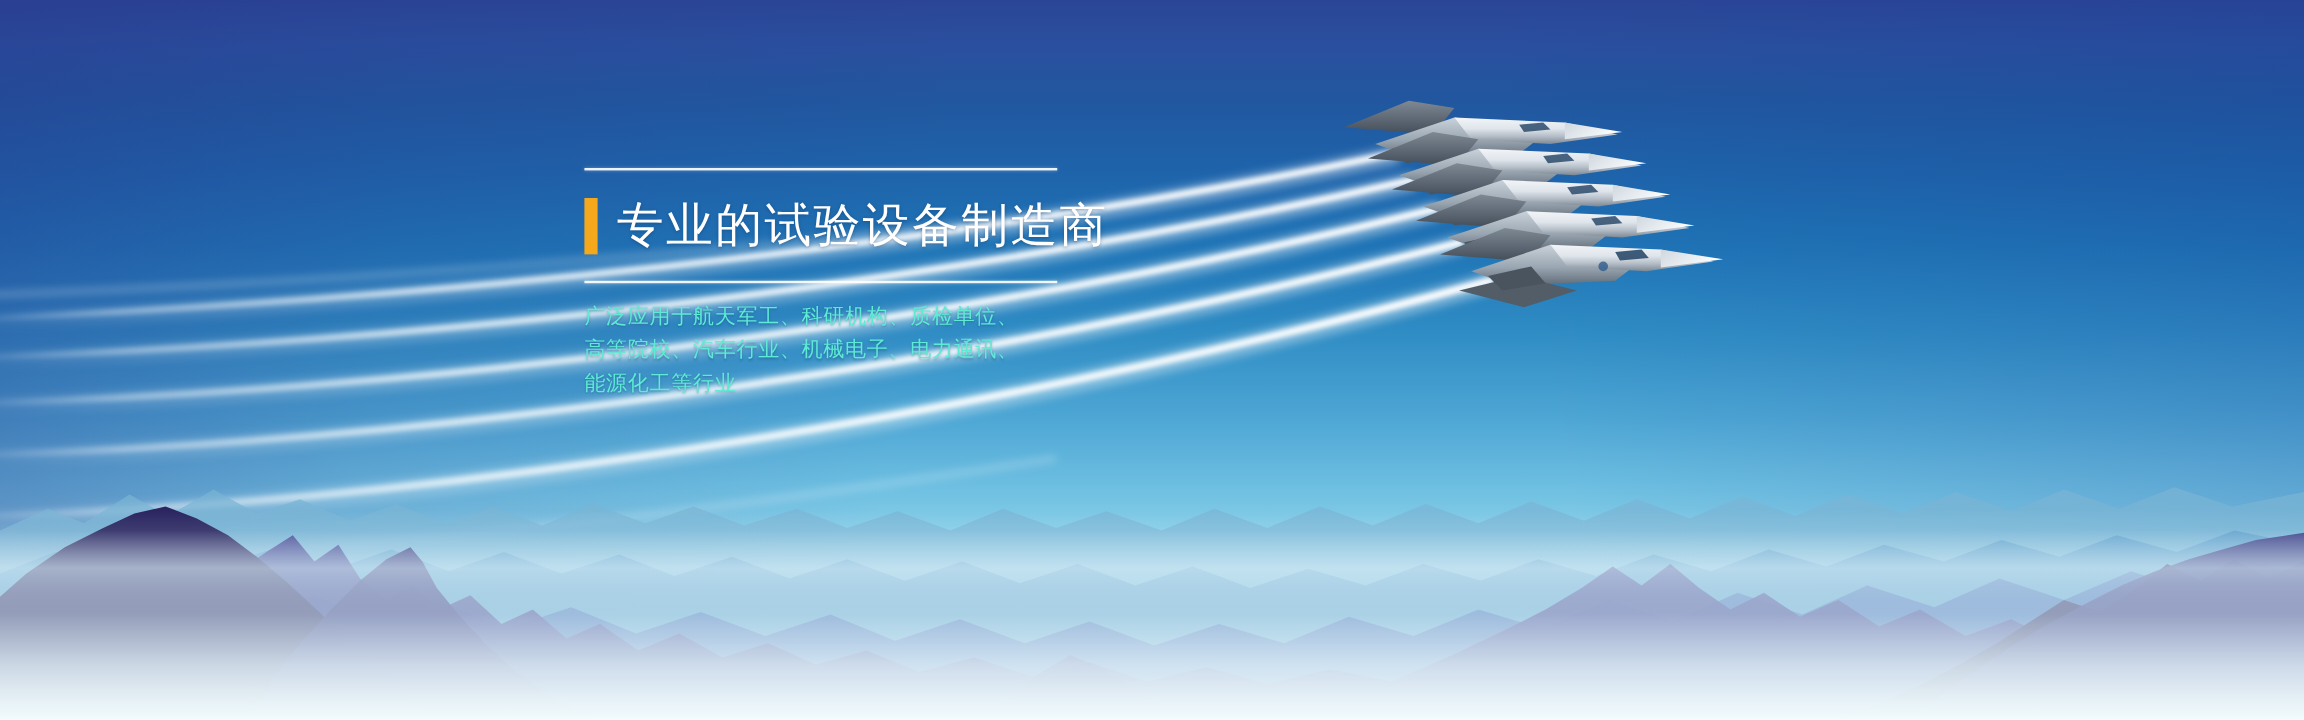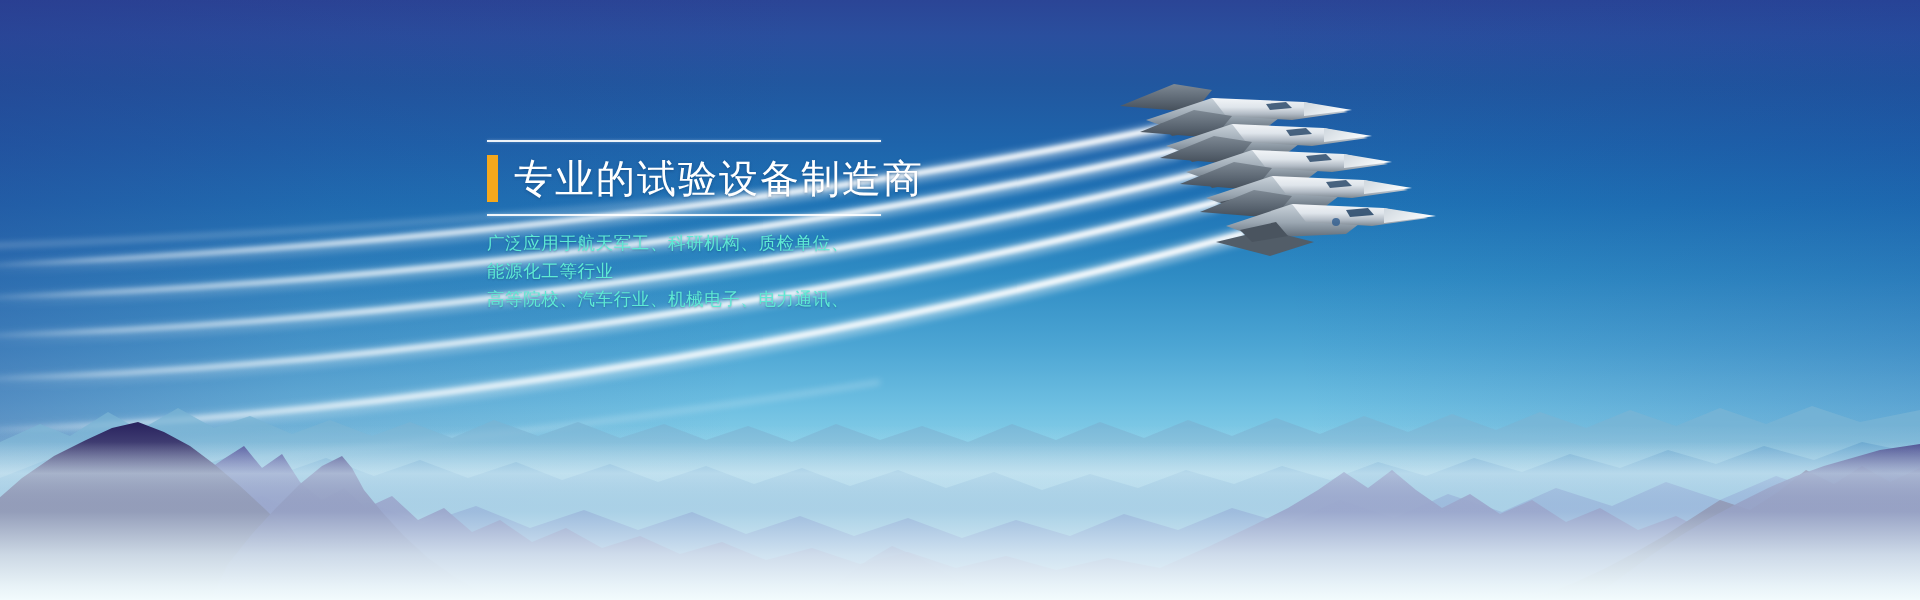--- a/index.html
+++ b/index.html
@@ -77,21 +77,21 @@
   .rule{
     height:2px; width:394px;
     background:rgba(255,255,255,.92);
     box-shadow:0 0 3px rgba(255,255,255,.35);
   }
   .rule.bottom{margin-top:0;}
 
   .headline-row{
     display:flex;
     align-items:center;
-    height:72px;
+    height:92px;
   }
   .accent-bar{
     width:11px;
     height:47px;
     background:#f5a81c;
     flex:none;
     margin-right:16px;
   }
   .headline{
     color:#ffffff;
@@ -273,19 +273,19 @@
 
     <div class="headline-row">
       <span class="accent-bar"></span>
       <span class="headline">专业的试验设备制造商</span>
     </div>
 
     <div class="rule bottom"></div>
 
     <div class="subcopy">
       <div>广泛应用于航天军工、科研机构、质检单位、</div>
+      <div>高等院校、汽车行业、机械电子、电力通讯、</div>
       <div>能源化工等行业</div>
-      <div>高等院校、汽车行业、机械电子、电力通讯、</div>
     </div>
 
   </div>
 
 </div>
 
 </body></html>

